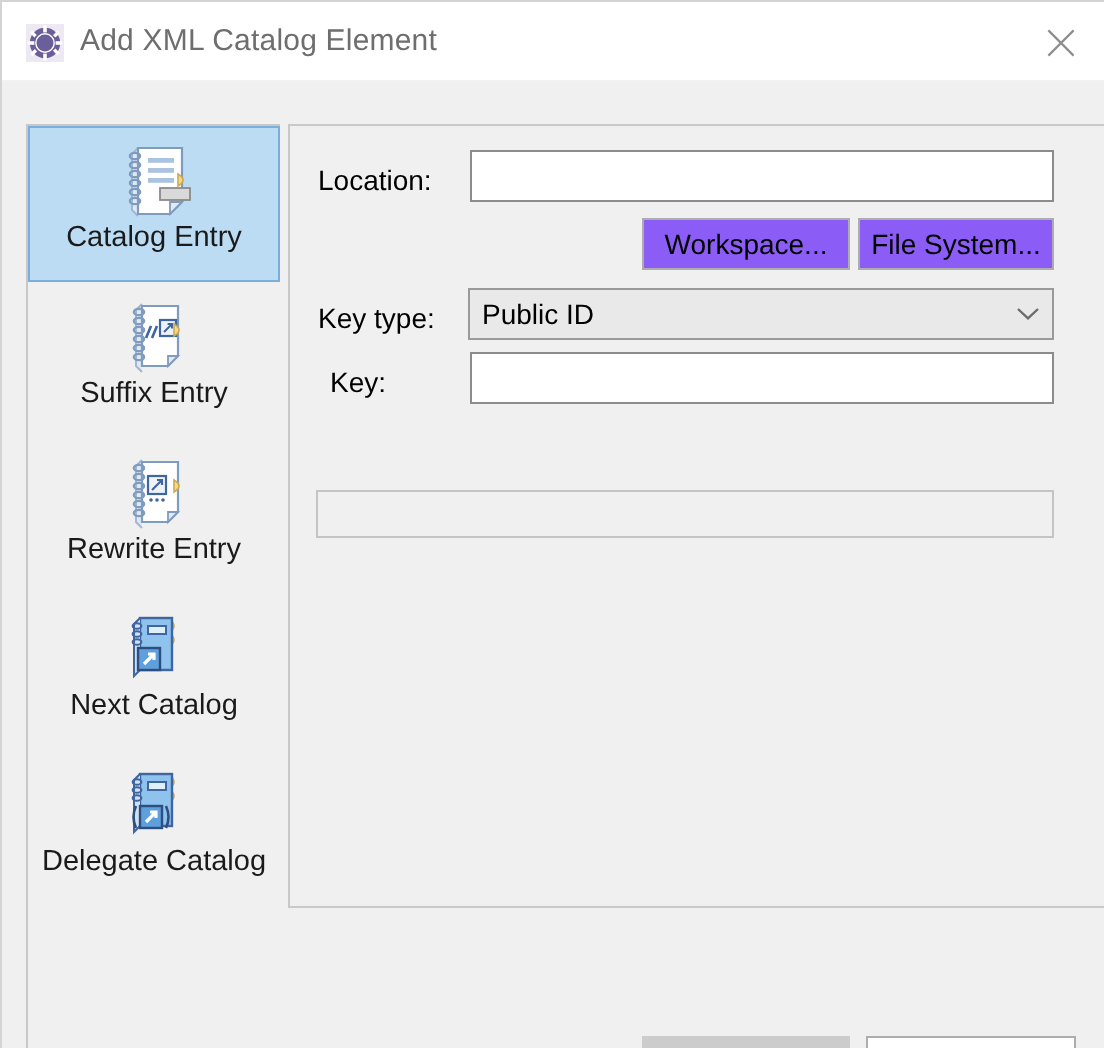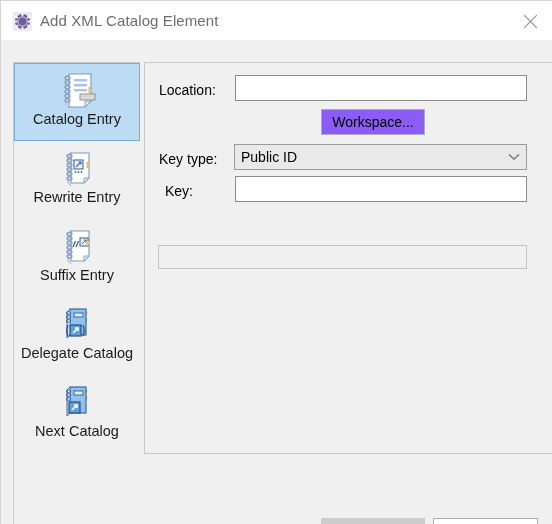--- a/index.html
+++ b/index.html
@@ -332,111 +332,112 @@
             <path d="M16 8 L34 8 L34 33 L29 38 L16 38 Z" fill="#ffffff" stroke="#7f9bbd" stroke-width="1.1"></path>
             <path d="M29 33 L34 33 L29 38 Z" fill="#e3e9f2" stroke="#7f9bbd" stroke-width="0.9"></path>
             <g stroke="#7f9bbd" stroke-width="1.1" fill="none">
               <ellipse cx="14.5" cy="11" rx="2.6" ry="1.6"></ellipse>
               <ellipse cx="14.5" cy="15.5" rx="2.6" ry="1.6"></ellipse>
               <ellipse cx="14.5" cy="20" rx="2.6" ry="1.6"></ellipse>
               <ellipse cx="14.5" cy="24.5" rx="2.6" ry="1.6"></ellipse>
               <ellipse cx="14.5" cy="29" rx="2.6" ry="1.6"></ellipse>
               <ellipse cx="14.5" cy="33.5" rx="2.6" ry="1.6"></ellipse>
             </g>
-            <rect x="19" y="15" width="9" height="9" fill="#eef3f9" stroke="#3f66a0" stroke-width="1.1"></rect>
-            <path d="M21 22 L26 17 M23.5 17 L26 17 L26 19.5" stroke="#3f66a0" stroke-width="1.1" fill="none"></path>
-            <g fill="#3f66a0">
-              <circle cx="20.5" cy="27" r="0.9"></circle>
-              <circle cx="23.5" cy="27" r="0.9"></circle>
-              <circle cx="26.5" cy="27" r="0.9"></circle>
-            </g>
+            <g stroke="#3f66a0" stroke-width="1.3" fill="none">
+              <path d="M18 24 L20.5 18"></path>
+              <path d="M21 24 L23.5 18"></path>
+            </g>
+            <rect x="25" y="15" width="8" height="8" fill="#eef3f9" stroke="#3f66a0" stroke-width="1.1"></rect>
+            <path d="M27 21 L31 17 M28.8 17 L31 17 L31 19.2" stroke="#3f66a0" stroke-width="1" fill="none"></path>
             <path d="M32 17 Q37 20 32 23 Z" fill="#f5d98a" stroke="#cfa94b" stroke-width="0.8"></path>
           </svg>
         </span>
-        <span class="side-label">Rewrite Entry</span>
+        <span class="side-label">Suffix Entry</span>
       </div>
 
       <div class="side-item">
         <span class="side-icon">
           <svg width="44" height="44" viewBox="0 0 44 44">
             <path d="M16 7 L13 10 L13 38 L16 41" fill="#dfe8f3" stroke="#9fb8d4" stroke-width="1"></path>
             <path d="M16 8 L34 8 L34 33 L29 38 L16 38 Z" fill="#ffffff" stroke="#7f9bbd" stroke-width="1.1"></path>
             <path d="M29 33 L34 33 L29 38 Z" fill="#e3e9f2" stroke="#7f9bbd" stroke-width="0.9"></path>
             <g stroke="#7f9bbd" stroke-width="1.1" fill="none">
               <ellipse cx="14.5" cy="11" rx="2.6" ry="1.6"></ellipse>
               <ellipse cx="14.5" cy="15.5" rx="2.6" ry="1.6"></ellipse>
               <ellipse cx="14.5" cy="20" rx="2.6" ry="1.6"></ellipse>
               <ellipse cx="14.5" cy="24.5" rx="2.6" ry="1.6"></ellipse>
               <ellipse cx="14.5" cy="29" rx="2.6" ry="1.6"></ellipse>
               <ellipse cx="14.5" cy="33.5" rx="2.6" ry="1.6"></ellipse>
             </g>
-            <g stroke="#3f66a0" stroke-width="1.3" fill="none">
-              <path d="M18 24 L20.5 18"></path>
-              <path d="M21 24 L23.5 18"></path>
-            </g>
-            <rect x="25" y="15" width="8" height="8" fill="#eef3f9" stroke="#3f66a0" stroke-width="1.1"></rect>
-            <path d="M27 21 L31 17 M28.8 17 L31 17 L31 19.2" stroke="#3f66a0" stroke-width="1" fill="none"></path>
+            <rect x="19" y="15" width="9" height="9" fill="#eef3f9" stroke="#3f66a0" stroke-width="1.1"></rect>
+            <path d="M21 22 L26 17 M23.5 17 L26 17 L26 19.5" stroke="#3f66a0" stroke-width="1.1" fill="none"></path>
+            <g fill="#3f66a0">
+              <circle cx="20.5" cy="27" r="0.9"></circle>
+              <circle cx="23.5" cy="27" r="0.9"></circle>
+              <circle cx="26.5" cy="27" r="0.9"></circle>
+            </g>
             <path d="M32 17 Q37 20 32 23 Z" fill="#f5d98a" stroke="#cfa94b" stroke-width="0.8"></path>
           </svg>
         </span>
-        <span class="side-label">Suffix Entry</span>
+        <span class="side-label">Rewrite Entry</span>
       </div>
 
       <div class="side-item">
         <span class="side-icon">
           <svg width="44" height="44" viewBox="0 0 44 44">
             <path d="M30 9 Q34 12 30 15 Z" fill="#f5d98a" stroke="#cfa94b" stroke-width="0.8"></path>
             <path d="M30 16 Q34 19 30 22 Z" fill="#f5d98a" stroke="#cfa94b" stroke-width="0.8"></path>
             <rect x="15" y="8" width="16" height="26" fill="#8fc2ec" stroke="#3f66a0" stroke-width="1.2"></rect>
             <path d="M15 8 L12 11 L12 37 L15 34" fill="#cfe2f3" stroke="#3f66a0" stroke-width="1"></path>
             <g stroke="#3f66a0" stroke-width="1" fill="none">
               <ellipse cx="13.5" cy="12" rx="2.2" ry="1.4"></ellipse>
               <ellipse cx="13.5" cy="16" rx="2.2" ry="1.4"></ellipse>
               <ellipse cx="13.5" cy="20" rx="2.2" ry="1.4"></ellipse>
             </g>
             <rect x="19" y="12" width="9" height="4" fill="#dff0fb" stroke="#3f66a0" stroke-width="1"></rect>
-            <rect x="15" y="24" width="11" height="11" fill="#5f9fdc" stroke="#2d4f80" stroke-width="1.2"></rect>
-            <path d="M18 32 L23 27 M20 27 L23 27 L23 30" stroke="#ffffff" stroke-width="1.6" fill="none"></path>
-            <g stroke="#2d4f80" stroke-width="1.3" fill="none">
-              <path d="M13 24 Q10.5 29.5 13 35"></path>
-              <path d="M28 24 Q30.5 29.5 28 35"></path>
-            </g>
-          </svg>
-        </span>
-        <span class="side-label">Delegate Catalog</span>
+            <rect x="14" y="23" width="11" height="11" fill="#5f9fdc" stroke="#2d4f80" stroke-width="1.2"></rect>
+            <path d="M17 31 L22 26 M19 26 L22 26 L22 29" stroke="#ffffff" stroke-width="1.6" fill="none"></path>
+          </svg>
+        </span>
+        <span class="side-label">Next Catalog</span>
       </div>
 
       <div class="side-item">
         <span class="side-icon">
           <svg width="44" height="44" viewBox="0 0 44 44">
             <path d="M30 9 Q34 12 30 15 Z" fill="#f5d98a" stroke="#cfa94b" stroke-width="0.8"></path>
             <path d="M30 16 Q34 19 30 22 Z" fill="#f5d98a" stroke="#cfa94b" stroke-width="0.8"></path>
             <rect x="15" y="8" width="16" height="26" fill="#8fc2ec" stroke="#3f66a0" stroke-width="1.2"></rect>
             <path d="M15 8 L12 11 L12 37 L15 34" fill="#cfe2f3" stroke="#3f66a0" stroke-width="1"></path>
             <g stroke="#3f66a0" stroke-width="1" fill="none">
               <ellipse cx="13.5" cy="12" rx="2.2" ry="1.4"></ellipse>
               <ellipse cx="13.5" cy="16" rx="2.2" ry="1.4"></ellipse>
               <ellipse cx="13.5" cy="20" rx="2.2" ry="1.4"></ellipse>
             </g>
             <rect x="19" y="12" width="9" height="4" fill="#dff0fb" stroke="#3f66a0" stroke-width="1"></rect>
-            <rect x="14" y="23" width="11" height="11" fill="#5f9fdc" stroke="#2d4f80" stroke-width="1.2"></rect>
-            <path d="M17 31 L22 26 M19 26 L22 26 L22 29" stroke="#ffffff" stroke-width="1.6" fill="none"></path>
-          </svg>
-        </span>
-        <span class="side-label">Next Catalog</span>
+            <rect x="15" y="24" width="11" height="11" fill="#5f9fdc" stroke="#2d4f80" stroke-width="1.2"></rect>
+            <path d="M18 32 L23 27 M20 27 L23 27 L23 30" stroke="#ffffff" stroke-width="1.6" fill="none"></path>
+            <g stroke="#2d4f80" stroke-width="1.3" fill="none">
+              <path d="M13 24 Q10.5 29.5 13 35"></path>
+              <path d="M28 24 Q30.5 29.5 28 35"></path>
+            </g>
+          </svg>
+        </span>
+        <span class="side-label">Delegate Catalog</span>
       </div>
 
     </div>
 
     <div id="rightpanel">
 
       <span class="form-label" id="label-location">Location:</span>
       <input class="text-input" id="input-location" type="text" value="" style="">
 
       <button class="push-btn" id="btn-workspace">Workspace...</button>
+      <button class="push-btn" id="btn-filesystem">File System...</button>
 
       <span class="form-label" id="label-keytype">Key type:</span>
       <div id="select-keytype">
         <span id="select-keytype-value">Public ID</span>
         <span id="select-chevron">
           <svg width="12" height="8" viewBox="0 0 12 8">
             <path d="M1 1.5 L6 6.2 L11 1.5" stroke="#6b6b6b" stroke-width="1.2" fill="none"></path>
           </svg>
         </span>
       </div>

